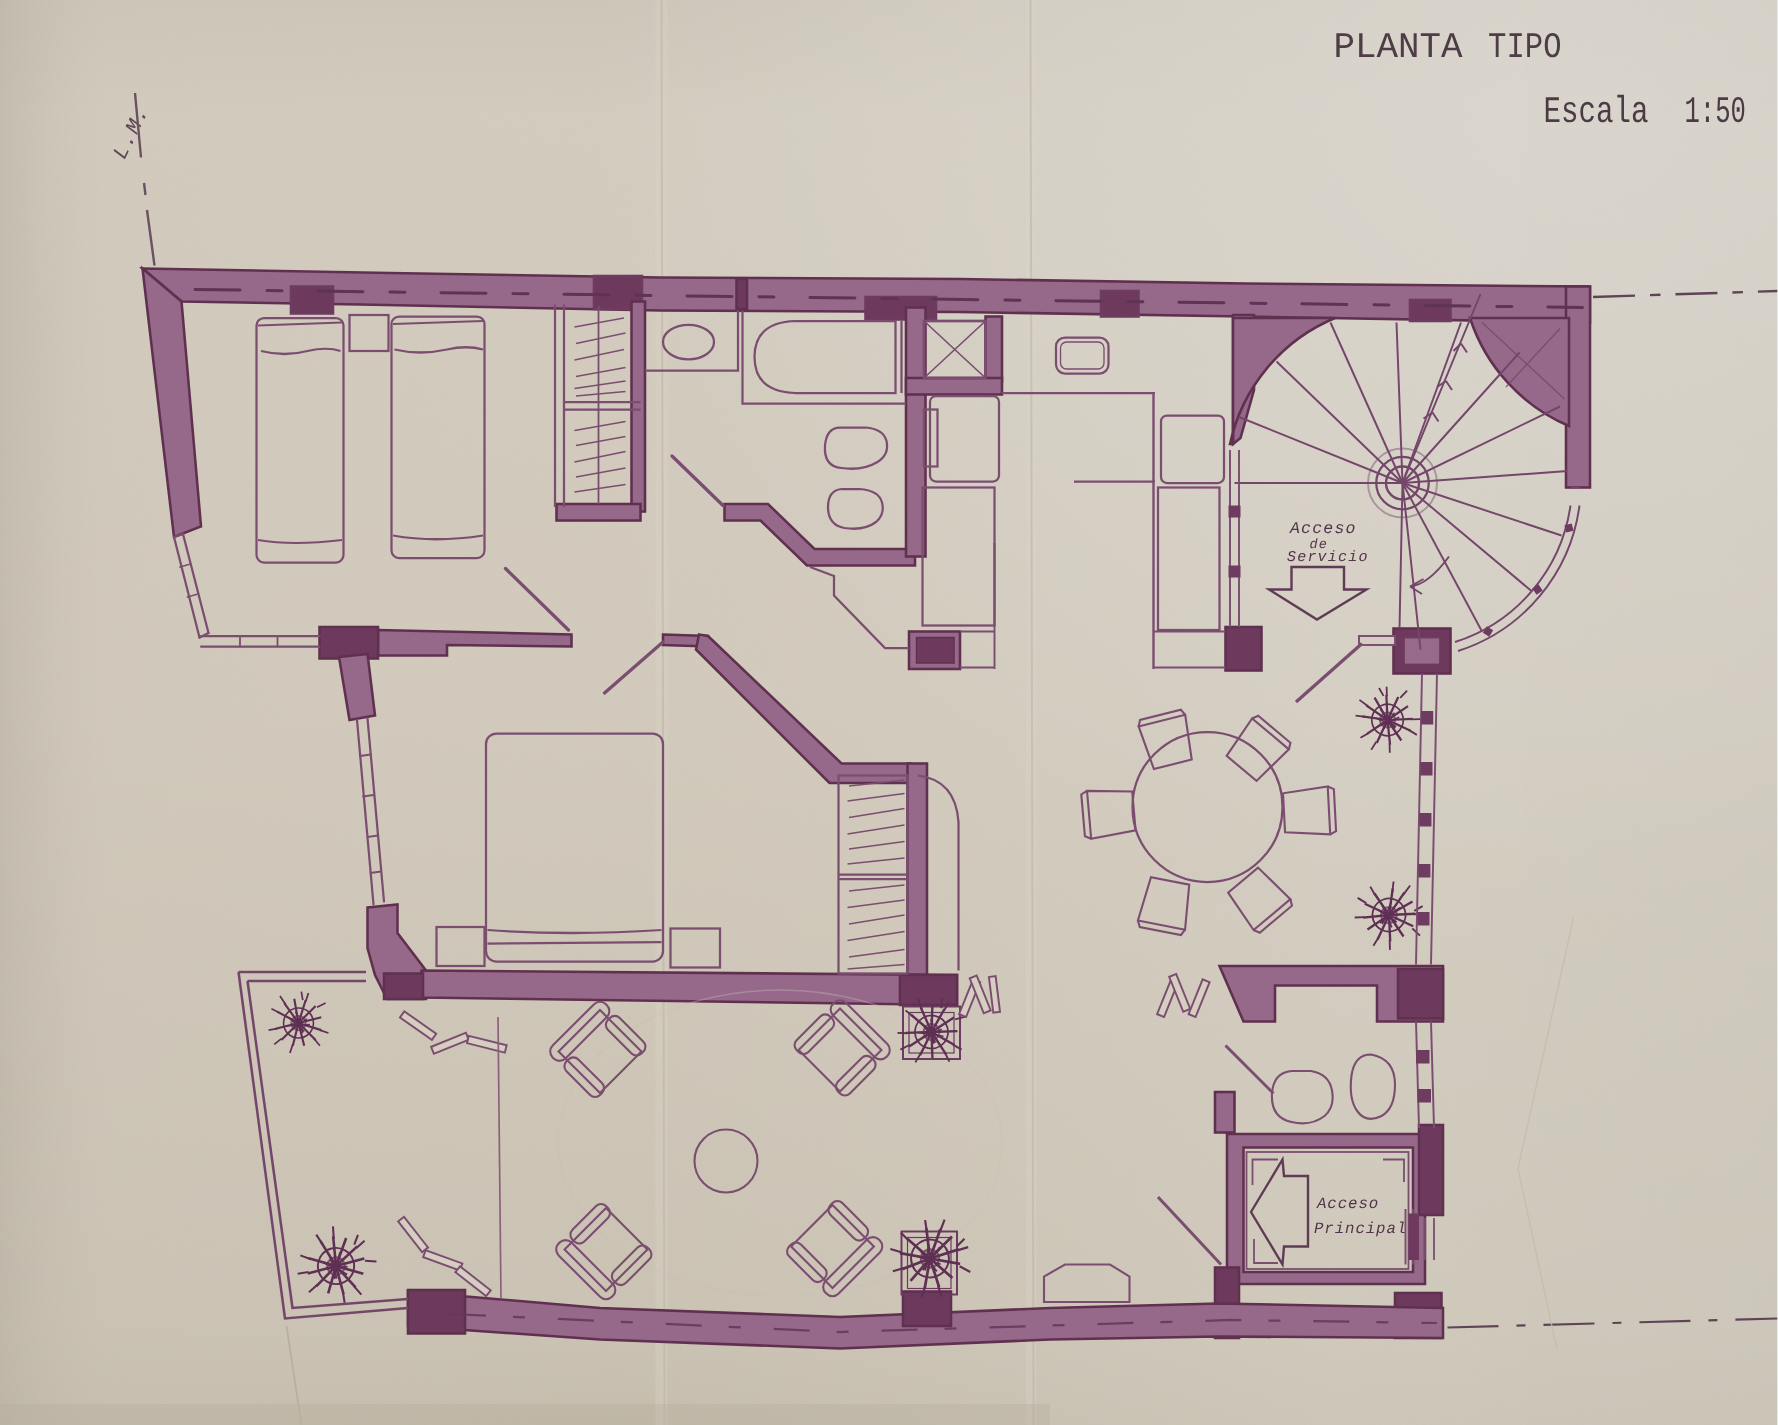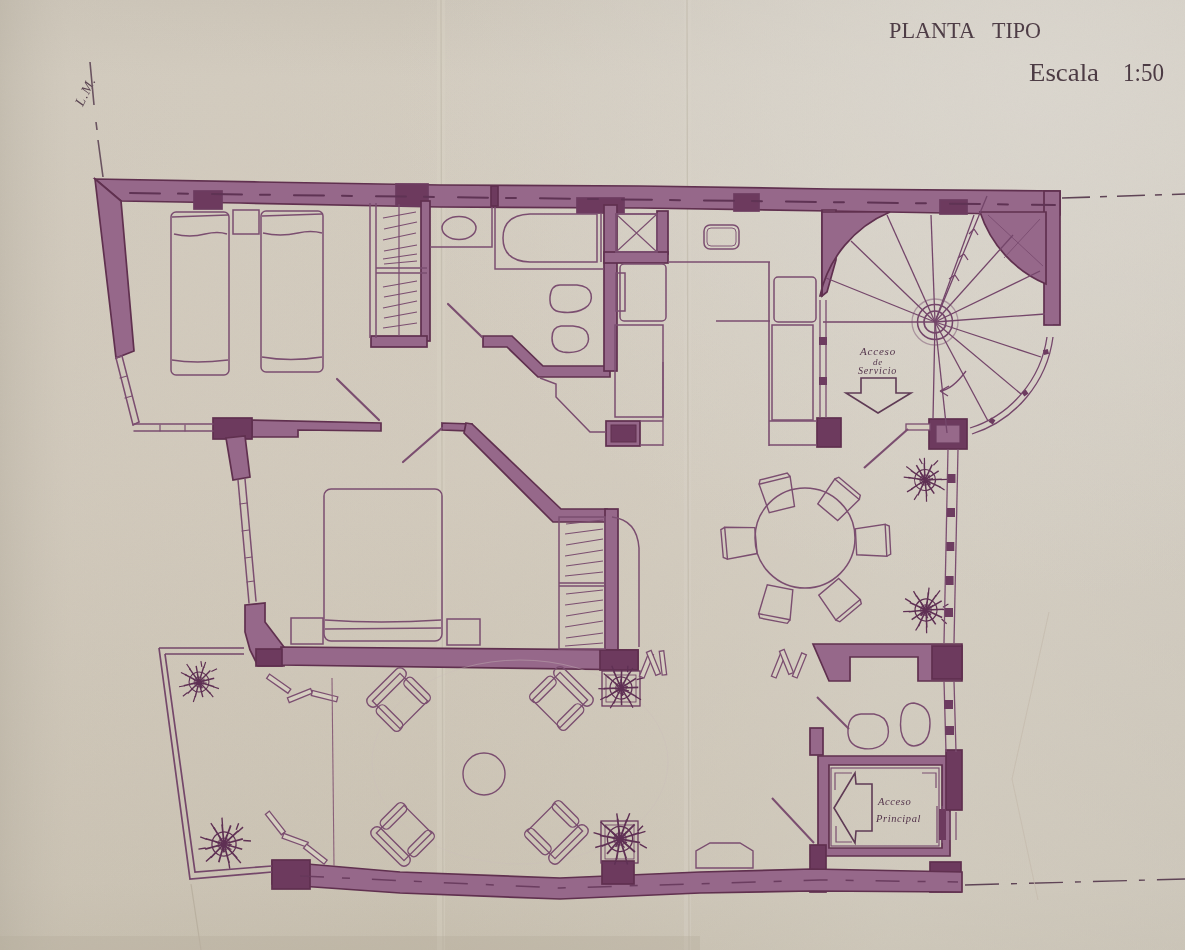--- a/index.html
+++ b/index.html
@@ -1,17 +1,17 @@
 <!DOCTYPE html>
 <html><head>
 <meta charset="utf-8">
 <style>
   html,body{margin:0;padding:0;}
   #page{position:relative;width:1185px;height:950px;overflow:hidden;
-        font-family:Liberation Serif, serif;}
+        font-family:Liberation Mono, monospace;}
 </style>
 </head>
 <body>
 <div id="page">
 <svg width="1185" height="950" viewBox="0 0 1185 950" xmlns="http://www.w3.org/2000/svg">
 <defs>
   <linearGradient id="paperv" x1="0" y1="0" x2="0" y2="1">
     <stop offset="0" stop-color="#ccc5b8"></stop>
     <stop offset="0.08" stop-color="#d3ccbf"></stop>
     <stop offset="0.5" stop-color="#d2cabc"></stop>

